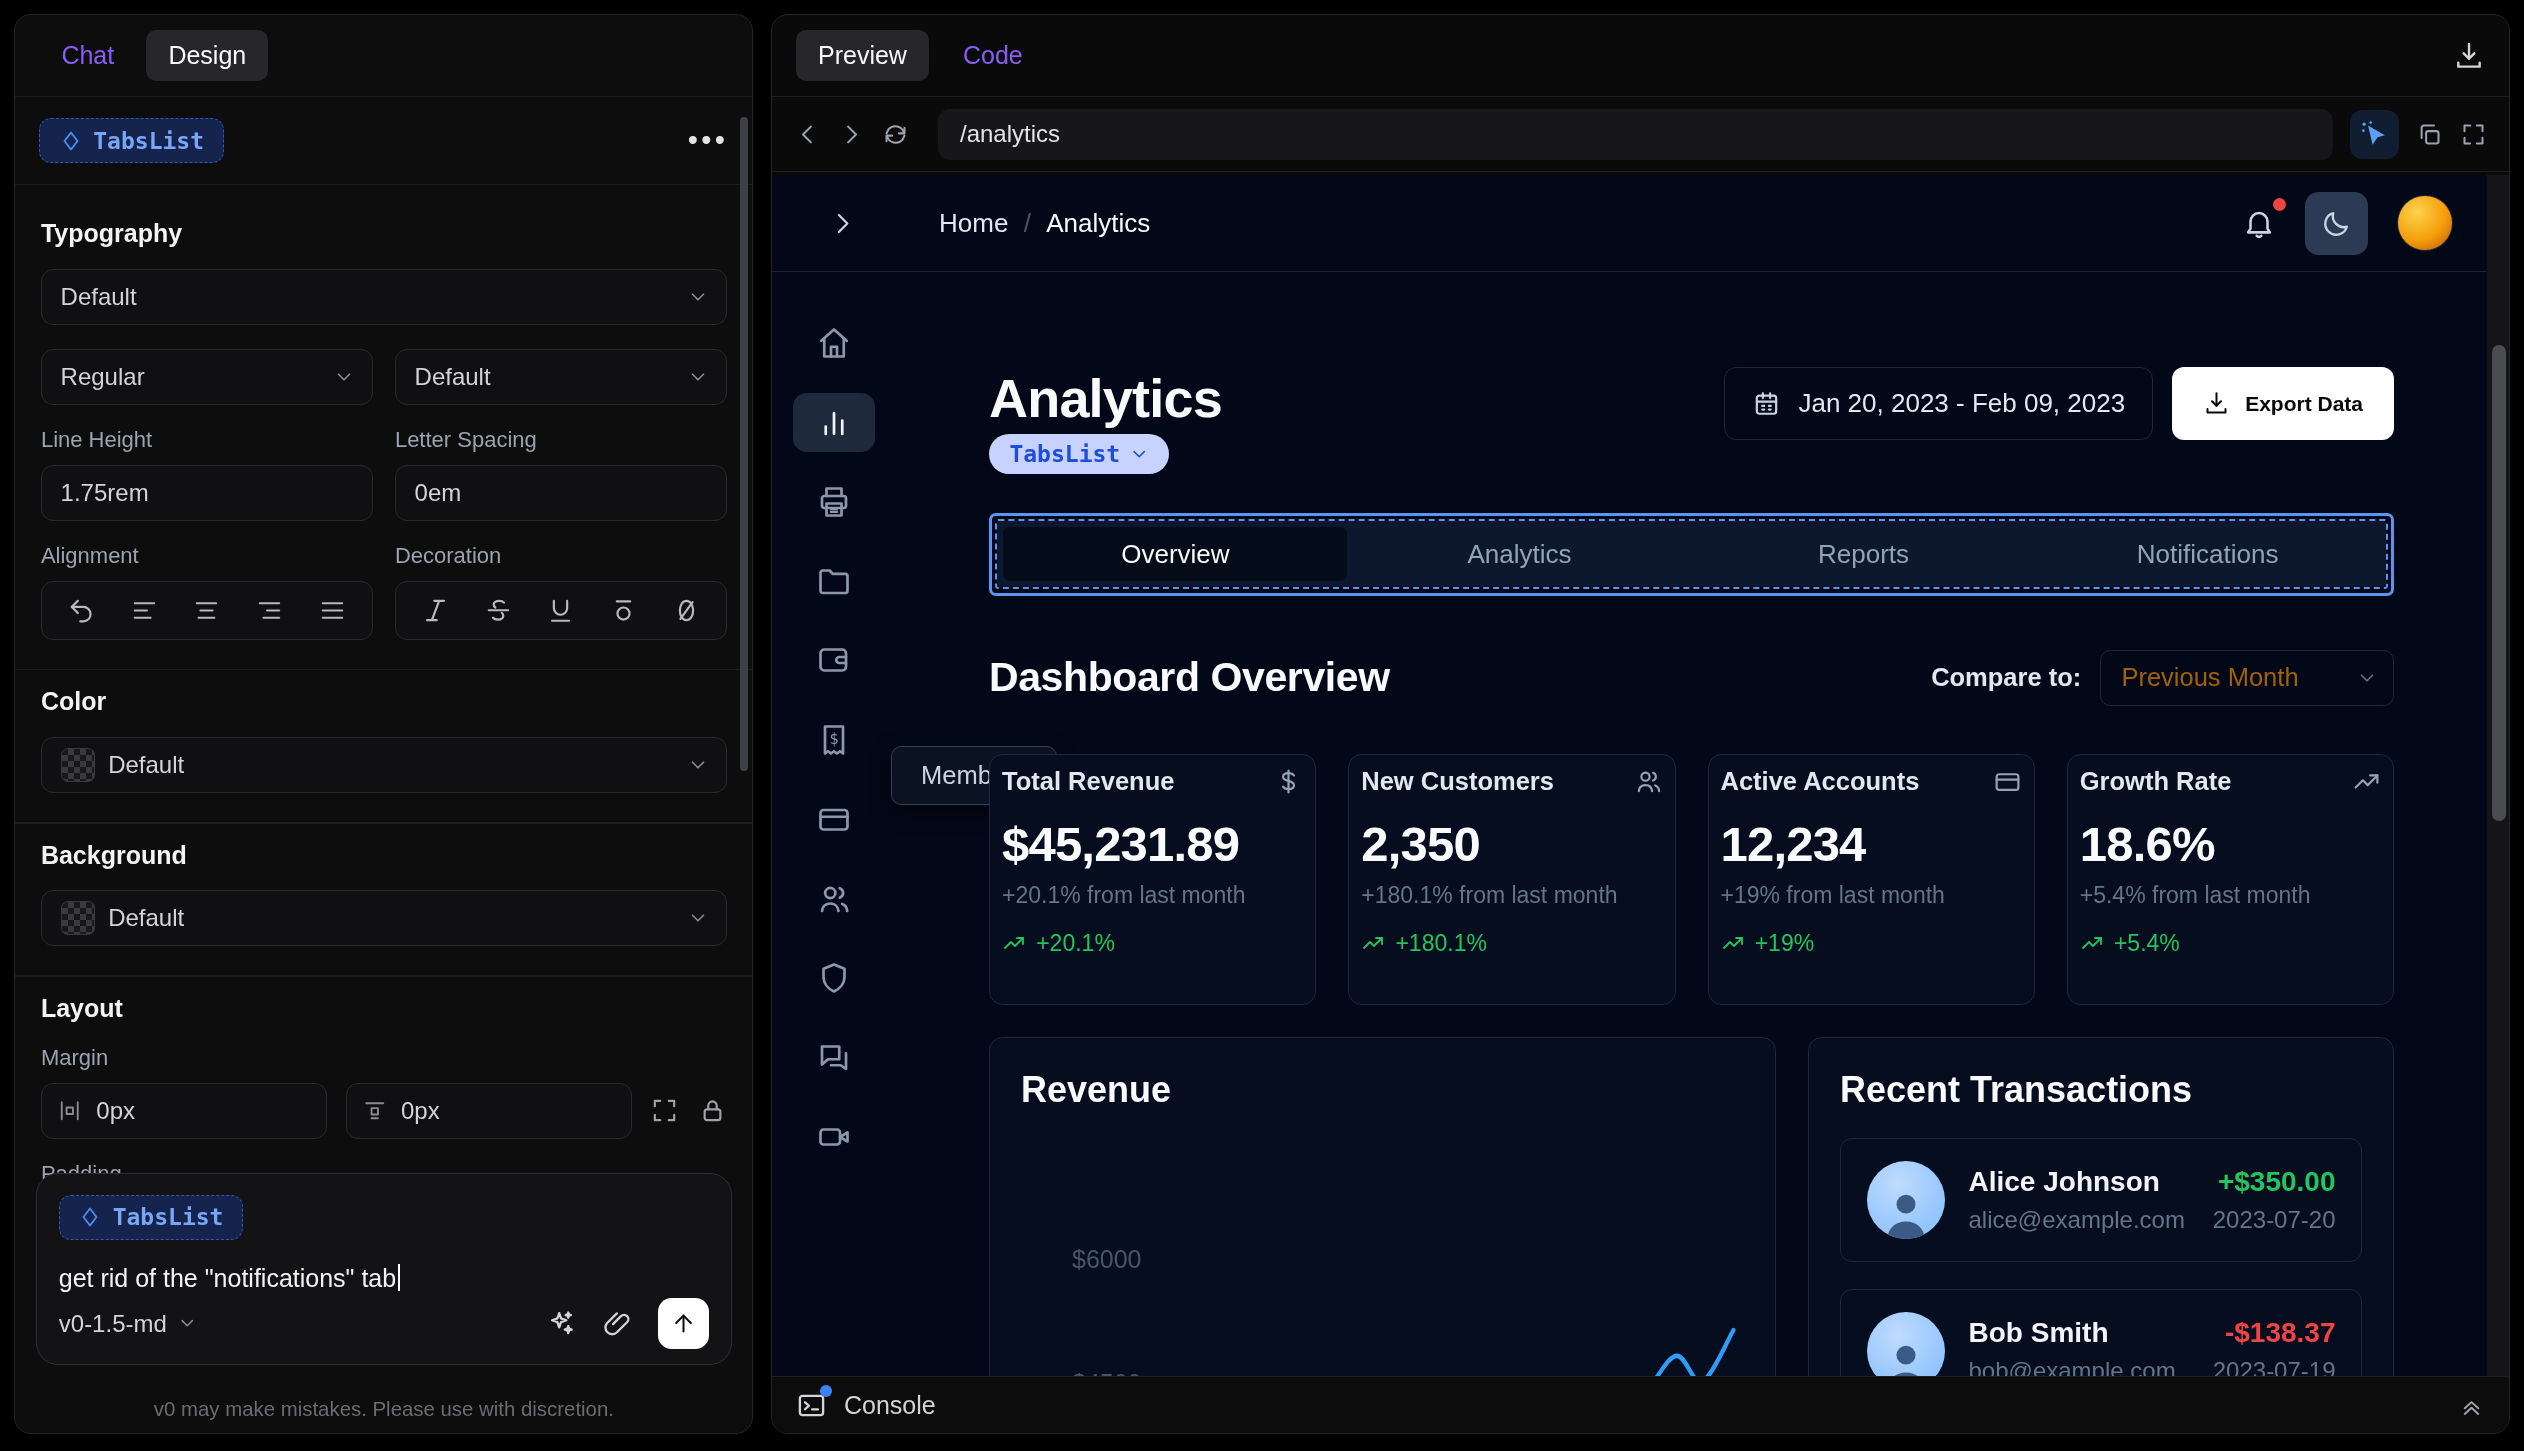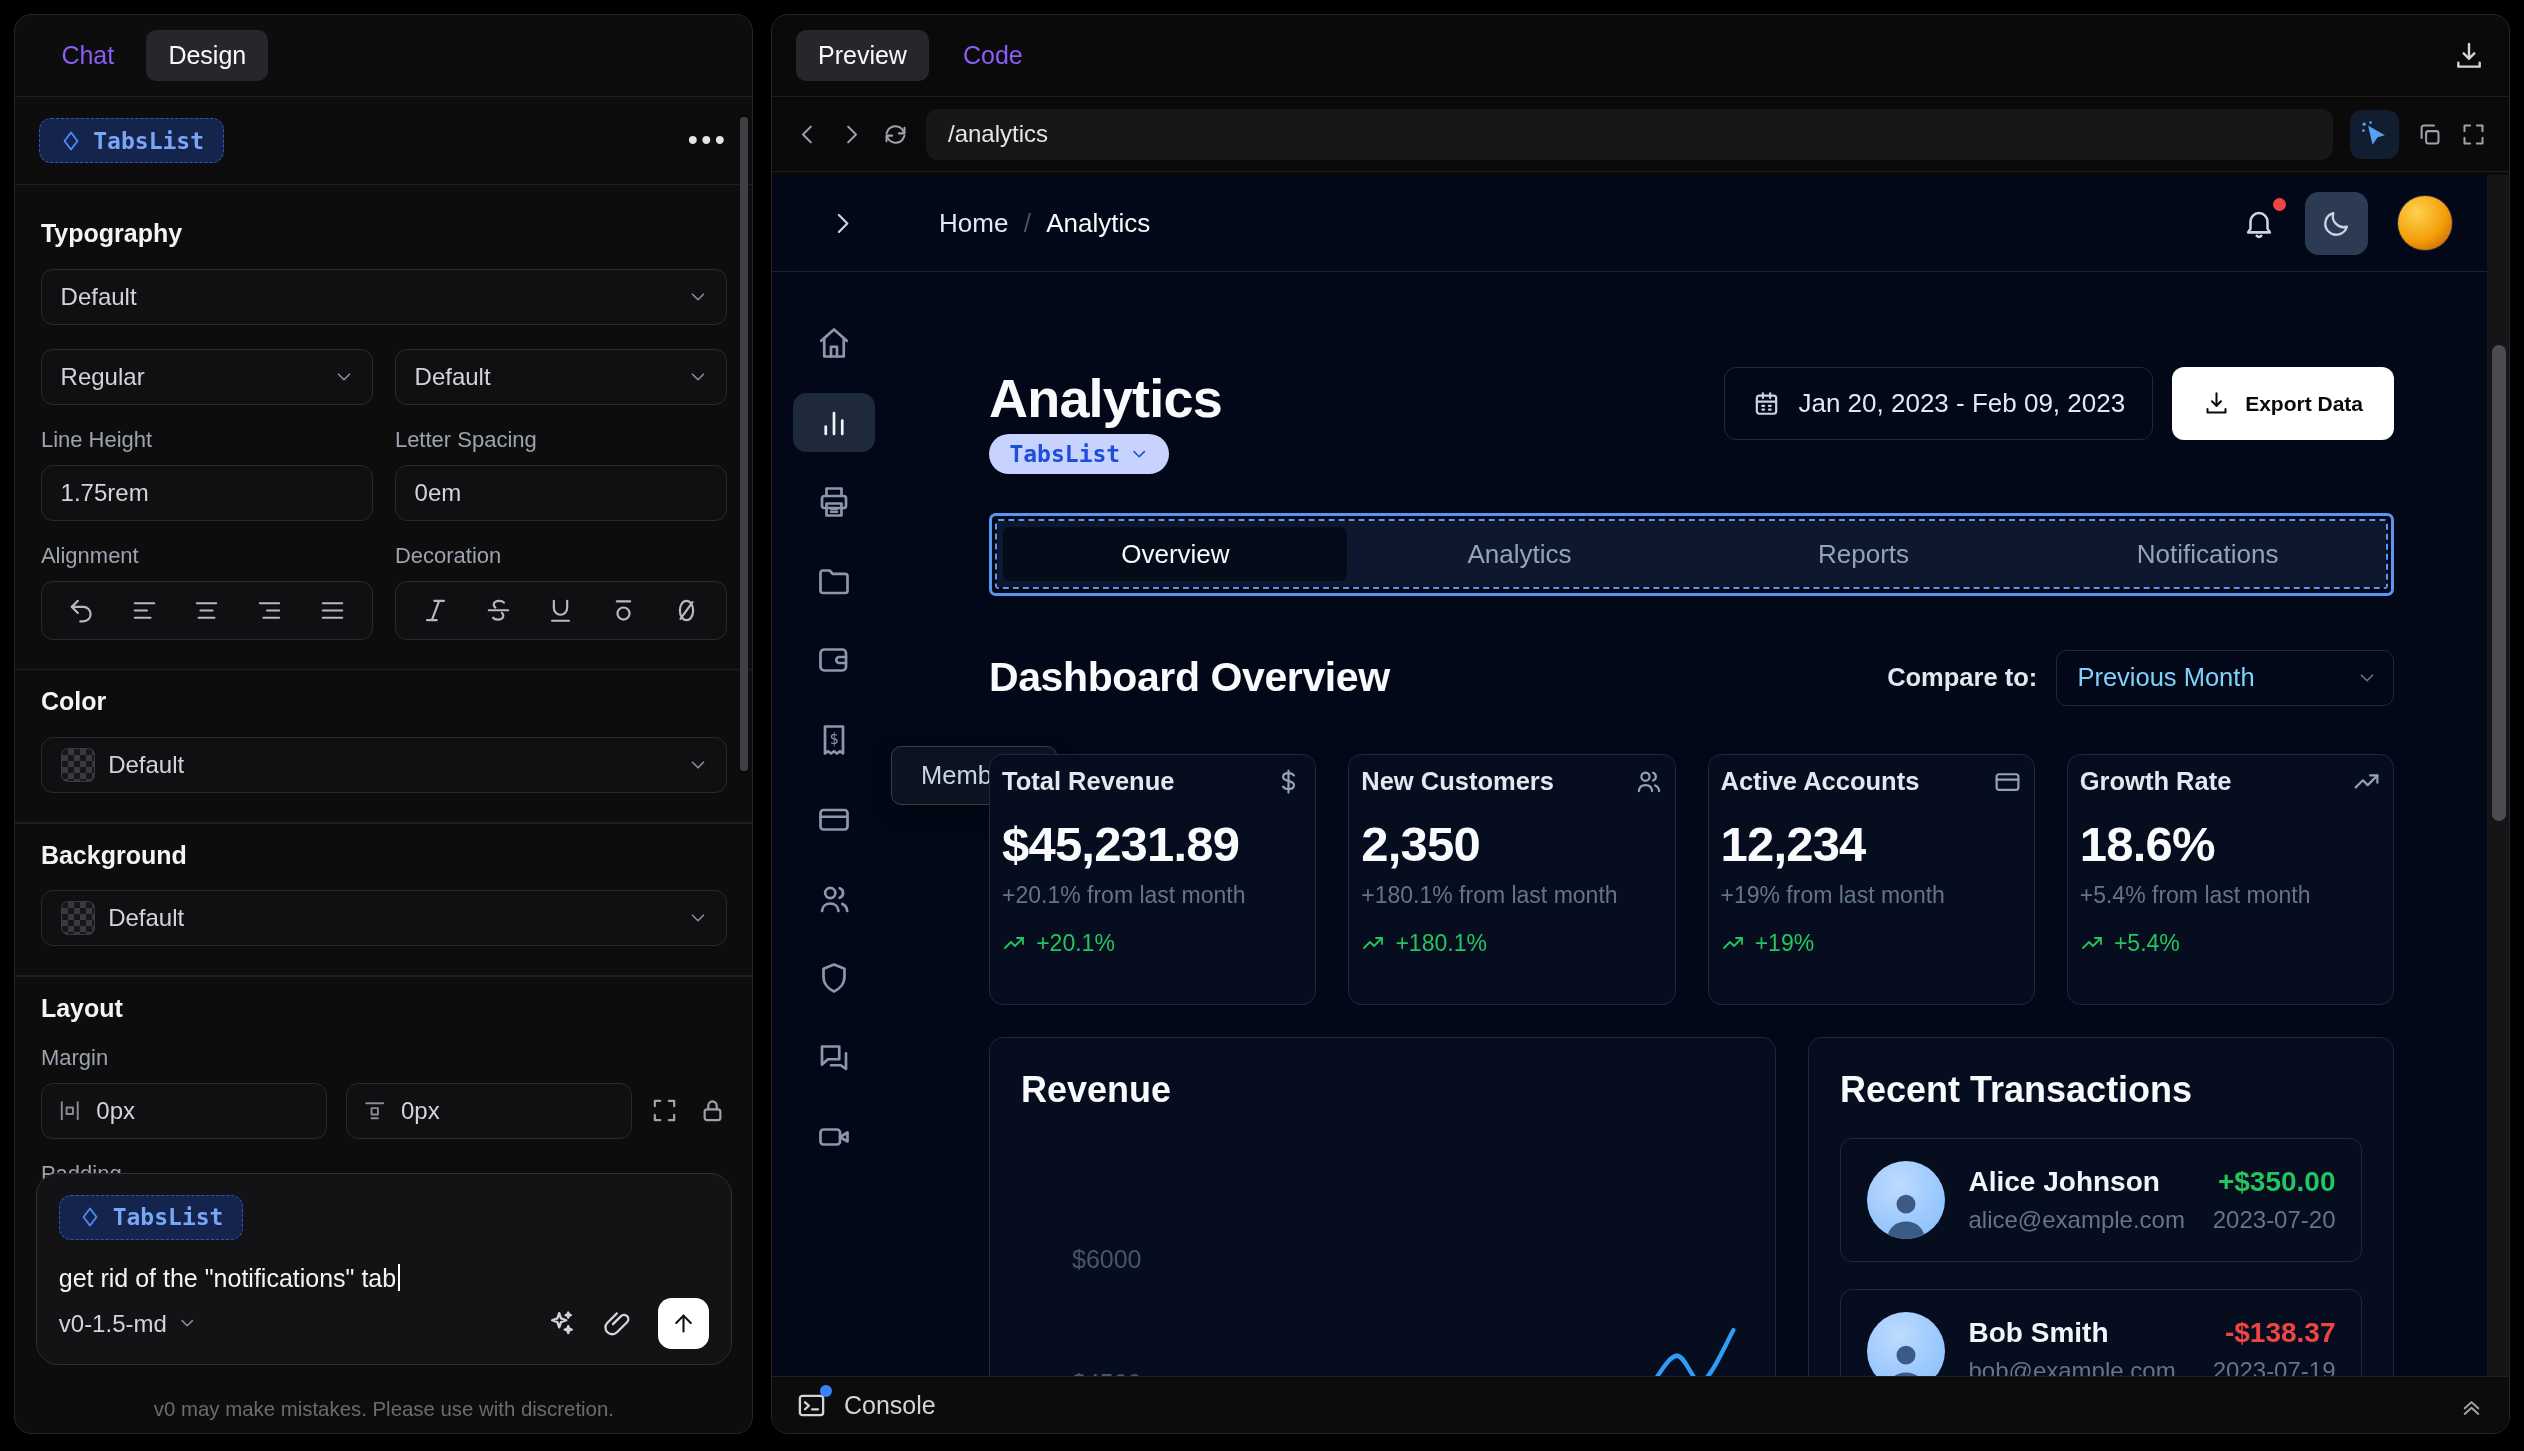--- a/index.html
+++ b/index.html
@@ -51,21 +51,21 @@
   .send-btn { width:51px; height:51px; background:#fff; border-radius:13.6px; display:flex; align-items:center; justify-content:center; cursor:pointer; }
   .send-btn .ic { width:27px; height:27px; color:#0a0a0a; }
   #lp-footer { position:absolute; left:0; right:0; bottom:12px; text-align:center; font-size:20.4px; color:#6b6b72; }
 
   
   #right-panel { left:771px; top:14.4px; width:1739px; height:1420px; background:#0a0a0b; }
   .rp-header { height:82px; display:flex; align-items:center; gap:12px; padding:0 24px; border-bottom:1.7px solid #1e1e21; }
   .rp-header .dl { margin-left:auto; width:32px; height:32px; color:#d4d4d8; cursor:pointer; }
   .browser-bar { height:75px; display:flex; align-items:center; gap:17px; padding:0 22px; border-bottom:1.7px solid #1e1e21; }
   .nav-ic { width:27px; height:27px; color:#9ca3af; cursor:pointer; }
-  .url-pill { flex:1; height:51px; background:#17171a; border-radius:12px; display:flex; align-items:center; padding:0 22px; font-size:24px; color:#e4e4e7; }
+  .url-pill { flex:1; height:51px; background:#17171a; border-radius:12px; display:flex; align-items:center; padding:0 22px; font-size:24px; color:#e4e4e7;margin-left:12px; }
   .cursor-btn { width:49px; height:49px; border-radius:12px; background:rgba(59,130,246,.16); display:flex; align-items:center; justify-content:center; cursor:pointer; }
   .cursor-btn .ic { width:31px; height:31px; color:#5ba0f5; }
 
   
   #viewport { position:absolute; left:0; top:160px; width:100%; height:1217px; background:#020817; overflow:hidden; }
   .app-header { height:97px; border-bottom:1.7px solid #18233a; display:flex; align-items:center; padding:0 56px; }
   .app-header .collapse { width:29px; height:29px; color:#cbd5e1; cursor:pointer; }
   .breadcrumb { display:flex; align-items:center; gap:15.3px; margin-left:82px; font-size:26px; }
   .breadcrumb .home { color:#e2e8f0; cursor:pointer; }
   .breadcrumb .sep { color:#475569; }
@@ -99,21 +99,21 @@
   .tabs-outline { margin-top:39px; border:3.4px solid #5a96f0; border-radius:6.8px; padding:3.4px; }
   .tabs-dashed { border:2.5px dashed #5a96f0; border-radius:3.4px; }
   .tabs-list { background:#0d182e; padding:6px; display:grid; grid-template-columns:repeat(4,1fr); }
   .tab-item { height:54px; display:flex; align-items:center; justify-content:center; font-size:26px; color:#94a3b8; border-radius:6.8px; cursor:pointer; }
   .tab-item.active { background:#040b19; color:#f8fafc; }
 
   .overview-row { margin-top:54px; display:flex; align-items:center; }
   .overview-title { font-size:41px; font-weight:bold; color:#f8fafc; letter-spacing:-0.4px; }
   .compare { margin-left:auto; display:flex; align-items:center; gap:18.7px; }
   .compare-label { font-size:25.5px; font-weight:bold; color:#e2e8f0; }
-  .compare-select { width:338px; height:56px; border:1.7px solid #1e293b; border-radius:10.2px; display:flex; align-items:center; padding:0 20.4px; font-size:25.5px; color:#7dd3fc; position:relative; cursor:pointer; }
+  .compare-select { width:294px; height:56px; border:1.7px solid #1e293b; border-radius:10.2px; display:flex; align-items:center; padding:0 20.4px; font-size:25.5px; color:#a16207; position:relative; cursor:pointer; }
   .compare-select .chev { position:absolute; right:15.3px; width:22px; height:22px; color:#64748b; }
 
   #stats { margin-top:48px; display:grid; grid-template-columns:repeat(4,1fr); gap:32px; }
   .stat-card { height:251px; background:#050d1e; border:1.7px solid #1c2940; border-radius:13.6px; padding:12px; }
   .stat-head { display:flex; align-items:center; justify-content:space-between; }
   .stat-title { font-size:25.5px; color:#e2e8f0; font-weight:bold; }
   .stat-head .ic { width:29px; height:29px; color:#94a3b8; }
   .stat-value { margin-top:20.4px; font-size:49px; font-weight:bold; color:#f8fafc; letter-spacing:-0.8px; }
   .stat-sub { margin-top:10.2px; font-size:23px; color:#64748b; }
   .stat-trend { margin-top:20.4px; display:flex; align-items:center; gap:10.2px; font-size:23px; color:#22c55e; }

